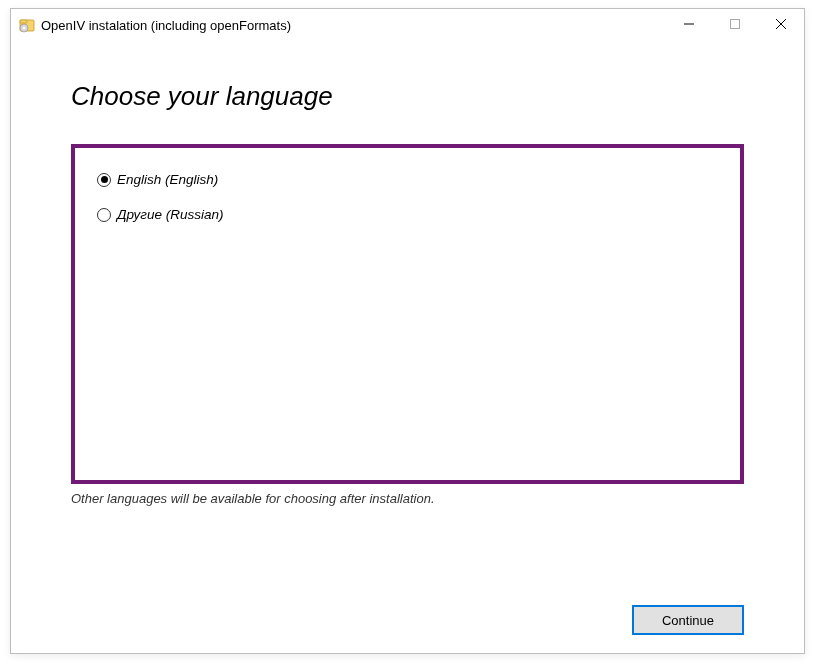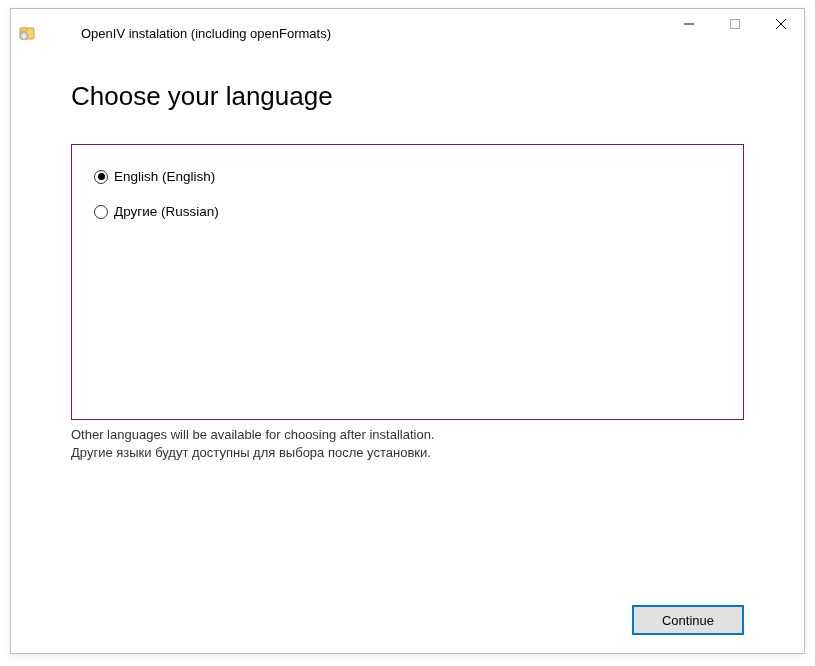--- a/index.html
+++ b/index.html
@@ -20,24 +20,23 @@
       border: 1px solid #bdbdbd;
       background: #ffffff;
       position: absolute;
       top: 8px;
       left: 10px;
       box-shadow: 0 2px 8px rgba(0,0,0,0.08);
     }
     .titlebar {
       height: 32px;
       display: flex;
-      align-items: flex-end;
+      align-items: center;
       padding: 0 0 0 8px;
       border-bottom: 0;
-      gap: 40px;
     }
     .titlebar-icon {
       width: 16px;
       height: 16px;
       margin-right: 6px;
       display: inline-flex;
       align-items: center;
       justify-content: center;
     }
     .titlebar-text {
@@ -54,30 +53,31 @@
       height: 29px;
       display: flex;
       align-items: center;
       justify-content: center;
       font-size: 10px;
       color: #000;
     }
     .titlebar-btn.disabled { color: #aaa; }
     .content {
       padding: 40px 60px 0 60px;
+      font-style: italic;
     }
     .heading {
       font-size: 26px;
       font-weight: 400;
       color: #000;
       margin-bottom: 32px;
     }
     .lang-box {
-      border: 1px solid #701a75;
-      height: 276px;
+      border: 4px solid #701a75;
+      height: 340px;
       padding: 24px 22px;
     }
     .radio-row {
       display: flex;
       align-items: center;
       margin-bottom: 20px;
       cursor: default;
     }
     .radio-outer {
       width: 14px;
@@ -174,21 +174,20 @@
 
       <div class="radio-row">
         <span class="radio-outer"></span>
         <span class="radio-label">Другие (Russian)</span>
       </div>
 
     </div>
 
     <div class="note">
       <div>Other languages will be available for choosing after installation.</div>
-      <div>Другие языки будут доступны для выбора после установки.</div>
     </div>
   </div>
 
   <div class="footer">
     <div class="continue-btn">Continue</div>
   </div>
 
 </div>
 
 </body></html>

